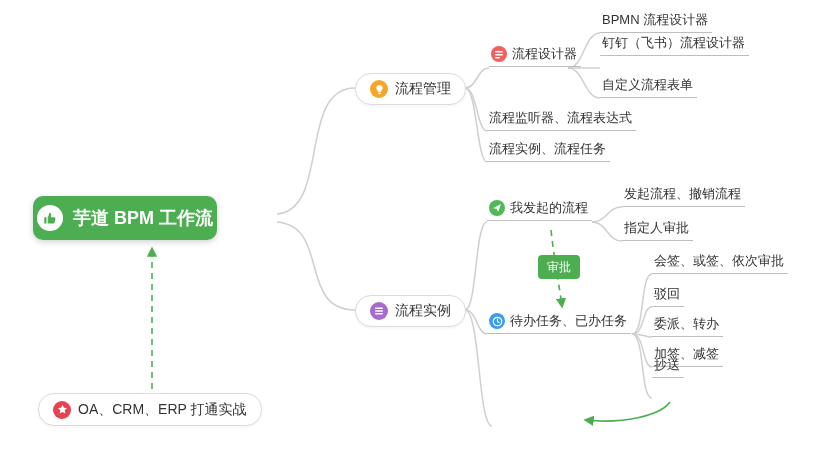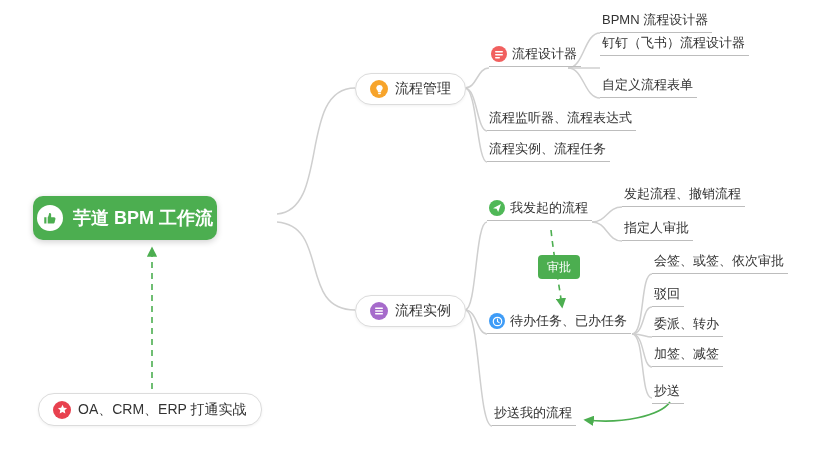--- a/index.html
+++ b/index.html
@@ -177,27 +177,24 @@
   </div>
   <div class="u-node" style="left:652px;top:286px;">
     <span>驳回</span>
   </div>
   <div class="u-node" style="left:652px;top:316px;">
     <span>委派、转办</span>
   </div>
   <div class="u-node" style="left:652px;top:346px;">
     <span>加签、减签</span>
   </div>
-  <div class="u-node" style="left:652px;top:383px;text-align:center;">
+  <div class="u-node" style="left:652px;top:357px;text-align:center;">
     <span>抄送</span>
   </div>
 
-  <div class="u-node" style="left:492px;top:405px;">
-    <span>抄送我的流程</span>
-  </div>
 
   <div class="box-node" style="left:38px;top:393px;height:31px;">
     <span class="ic ic18 bg-star">
       <svg width="11" height="11" viewBox="0 0 12 12">
           <path fill="#fff" d="M6 0.8l1.5 3.2 3.5.4-2.6 2.4.7 3.5L6 8.6 2.9 10.3l.7-3.5L1 4.4l3.5-.4z"></path>
         </svg>
     </span>
     <span>OA、CRM、ERP 打通实战</span>
   </div>
 

